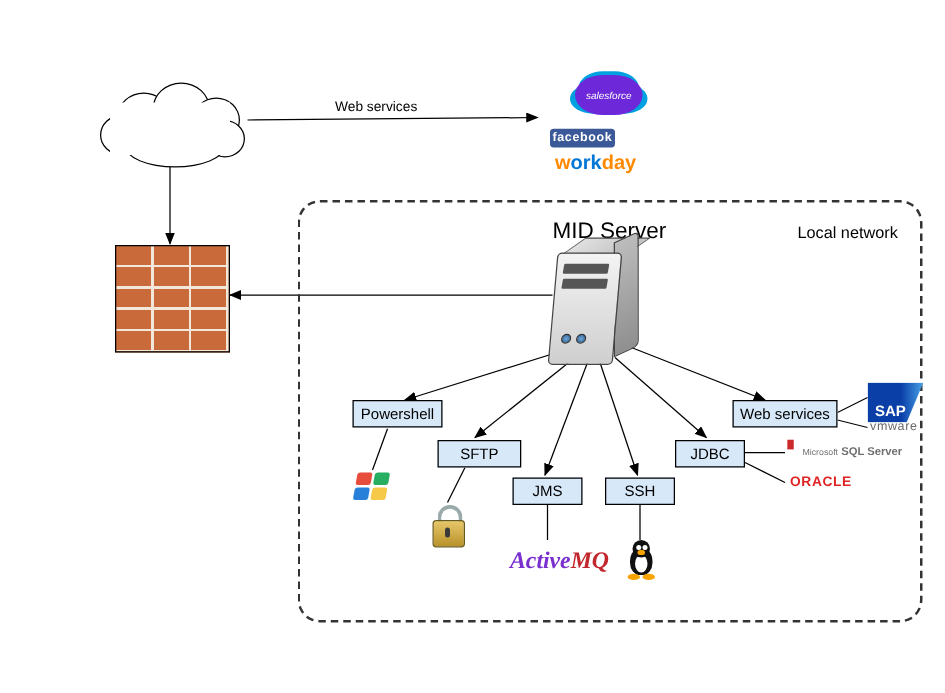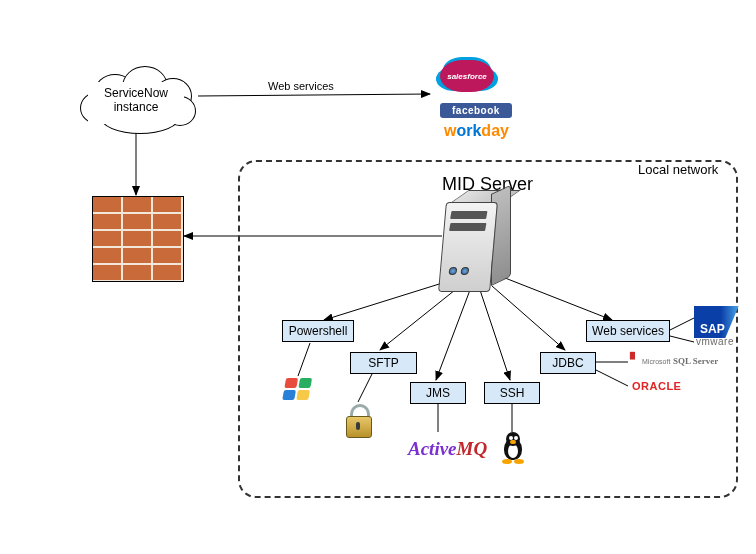--- a/index.html
+++ b/index.html
@@ -115,33 +115,34 @@
     background: radial-gradient(circle, #6fa8dc, #2b5a8a);
     border: 1px solid #333;
     transform: skewX(-5deg);
   }
   
   .salesforce {
     display: inline-flex;
     align-items: center;
     justify-content: center;
     width: 54px; height: 32px;
-    background: #be185d;
+    background: #6d28d9;
     border-radius: 50% / 60%;
     box-shadow: -8px 3px 0 -4px #00a1e0, 8px 3px 0 -4px #00a1e0, 0 -6px 0 -3px #00a1e0;
     color: #fff;
     font-size: 8px;
     font-style: italic;
-    font-weight: bold;
+    font-weight: normal;
+    margin-left: 20px;
   }
   .facebook {
     background: #3b5998;
     color: #fff;
     border-radius: 3px;
-    padding: 2px 12px;
+    padding: 2px 2px;
     font-size: 10px;
     font-weight: bold;
     letter-spacing: 0.5px;
     display: inline-block;
   }
   .workday {
     font-size: 16px;
     font-weight: bold;
   }
   .workday .w { color: #ff8a00; }
@@ -263,43 +264,39 @@
 </svg>
 
 <div class="cloud abs" style="left:76px; top:64px; width:120px; height:70px;">
   <div class="puff" style="left:4px;  top:28px; width:32px; height:30px;"></div>
   <div class="puff" style="left:18px; top:10px; width:40px; height:36px;"></div>
   <div class="puff" style="left:46px; top:2px;  width:44px; height:40px;"></div>
   <div class="puff" style="left:78px; top:14px; width:36px; height:34px;"></div>
   <div class="puff" style="left:88px; top:32px; width:30px; height:28px;"></div>
   <div class="puff" style="left:24px; top:36px; width:78px; height:32px;"></div>
   <div class="cover" style="left:12px; top:18px; width:96px; height:42px; z-index:3;"></div>
-  <div class="cloud-text" style="top:22px;">
-    <span>ServiceNow</span><br>
-    <span>instance</span>
-  </div>
 </div>
 
 <div class="abs small-label" style="left:268px; top:80px;">Web services</div>
 
 <div class="abs" style="left:440px; top:60px;">
   <span class="salesforce">salesforce</span>
 </div>
 <div class="abs" style="left:440px; top:100px;">
   <span class="facebook">facebook</span>
 </div>
 <div class="abs workday" style="left:444px; top:122px;">
   <span class="w">w</span><span class="d">ork</span><span class="w">day</span>
 </div>
 
 <div class="abs firewall" style="left:92px; top:196px; width:92px; height:86px;"></div>
 
 <div class="abs local-network-box" style="left:238px; top:160px; width:500px; height:338px;"></div>
 
-<div class="abs label" style="left:638px; top:162px; font-size:13px;">Local network</div>
+<div class="abs label" style="left:638px; top:178px; font-size:13px;">Local network</div>
 
 <div class="abs label" style="left:442px; top:174px; font-size:18px;">MID Server</div>
 
 <div class="server" style="left:442px; top:190px; width:70px; height:104px;">
   <div class="server-top"></div>
   <div class="server-side"></div>
   <div class="server-body">
     <div class="server-drive" style="top:8px;"></div>
     <div class="server-drive" style="top:20px;"></div>
     <div class="server-btn" style="top:64px; left:8px;"></div>
@@ -344,15 +341,15 @@
       <div class="foot r"></div>
   </div>
 </div>
 
 <div class="abs" style="left:694px; top:306px;">
   <span class="sap">SAP</span>
 </div>
 <div class="abs vmware" style="left:696px; top:336px;">vmware</div>
 <div class="abs sqlserver" style="left:630px; top:356px;">
   <span class="flag">▘</span><span style="font-size:7px;">Microsoft</span>
-  <span style="font-weight:bold;font-family:Liberation Serif, serif;">SQL Server</span>
+  <span style="font-weight:bold;">SQL Server</span>
 </div>
 <div class="abs oracle" style="left:632px; top:380px;">ORACLE</div>
 
 </body></html>

